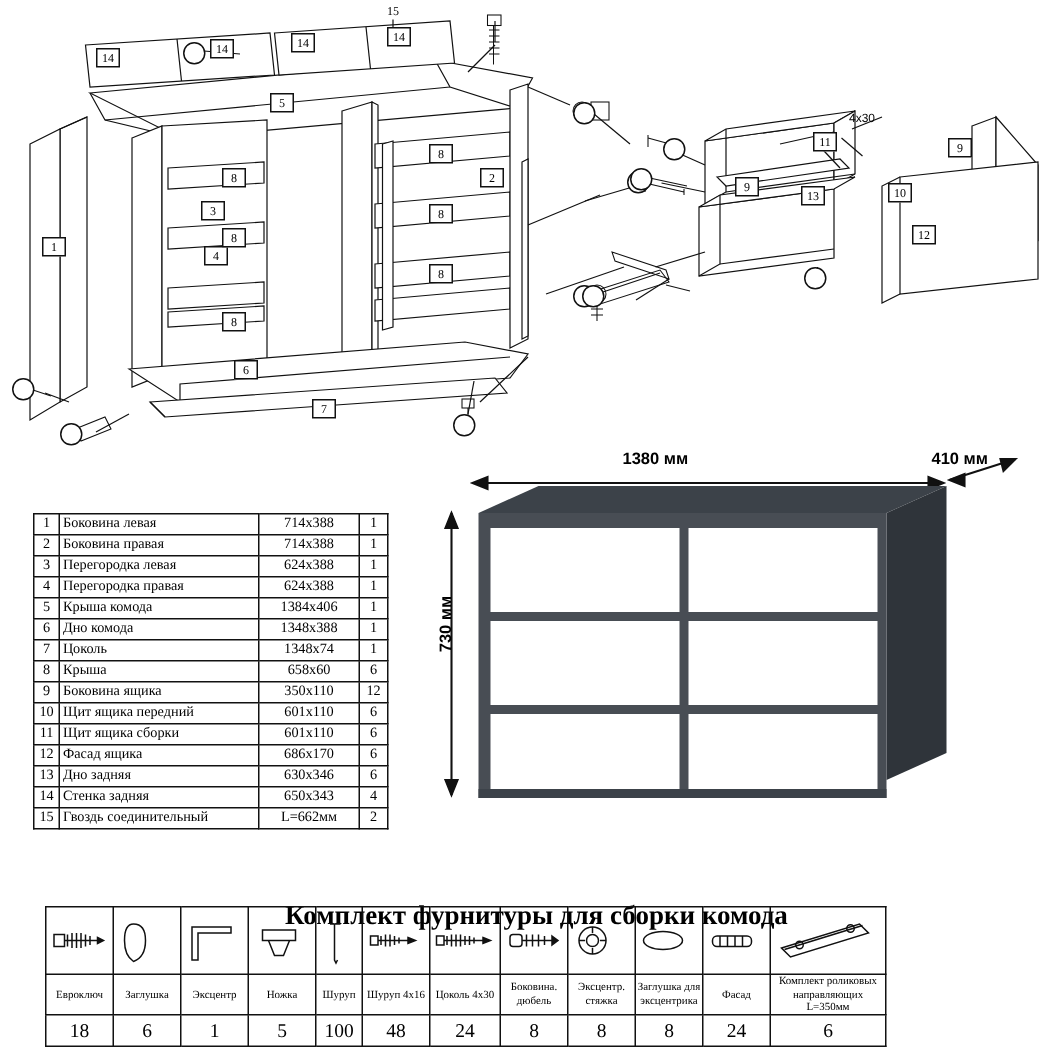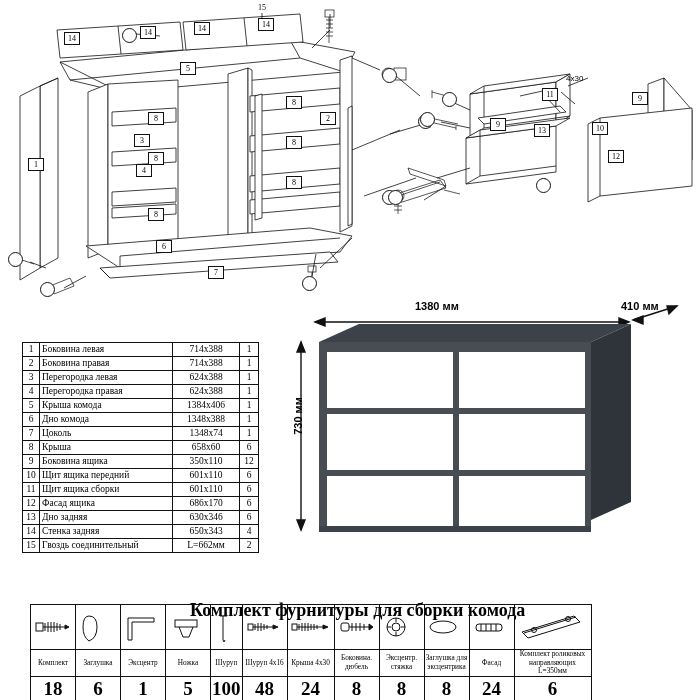--- a/index.html
+++ b/index.html
@@ -20,21 +20,21 @@
   .parts td.name{width:128px;}
   .parts td.dim{width:62px;text-align:center;}
   .parts td.qty{width:14px;text-align:center;}
 
   
   .fit-title{position:absolute;left:190px;top:585px;width:380px;font-size:18px;font-weight:bold;font-family:"Liberation Serif",serif;margin-top:15px;}
   .fittings{position:absolute;left:30px;top:604px;border-collapse:collapse;font-size:8px;font-family:"Liberation Serif",serif;}
   .fittings td{border:1px solid #111;text-align:center;vertical-align:middle;}
   .fittings tr.icons td{height:42px;}
   .fittings tr.names td{height:24px;line-height:8.5px;font-size:7.3px;padding:0 1px;}
-  .fittings tr.counts td{height:18px;font-size:19px;font-weight:bold;margin-top:20px;}
+  .fittings tr.counts td{height:18px;font-size:13px;font-weight:normal;margin-top:20px;}
 
   
   .dresser-wrap{position:absolute;left:285px;top:300px;width:400px;height:260px;}
   .dimtext{position:absolute;font-size:11px;font-weight:bold;font-family:"Liberation Sans",sans-serif;}
 </style>
 </head>
 <body>
 
 <div class="page">
 
@@ -447,27 +447,27 @@
               <g stroke="#111" fill="none" stroke-width="1">
                 <polygon points="6,22 58,6 64,12 12,28"></polygon>
                 <path d="M8,23 l52,-16"></path>
                 <circle cx="18" cy="20" r="2.5"></circle>
                 <circle cx="52" cy="9" r="2.5"></circle>
               </g>
             </svg>
           </td>
         </tr>
       <tr class="names" id="fit-names">
-          <td>Комплект</td>
+          <td>Евроключ</td>
           <td>Заглушка</td>
           <td>Эксцентр</td>
           <td>Ножка</td>
           <td>Шуруп</td>
           <td>Шуруп 4х16</td>
-          <td>Крыша 4х30</td>
+          <td>Цоколь 4х30</td>
           <td>Боковина. дюбель</td>
           <td>Эксцентр. стяжка</td>
           <td>Заглушка для эксцентрика</td>
           <td>Фасад</td>
           <td>Комплект роликовых направляющих L=350мм</td>
         </tr>
       <tr class="counts" id="fit-counts">
           <td>18</td>
           <td>6</td>
           <td>1</td>

